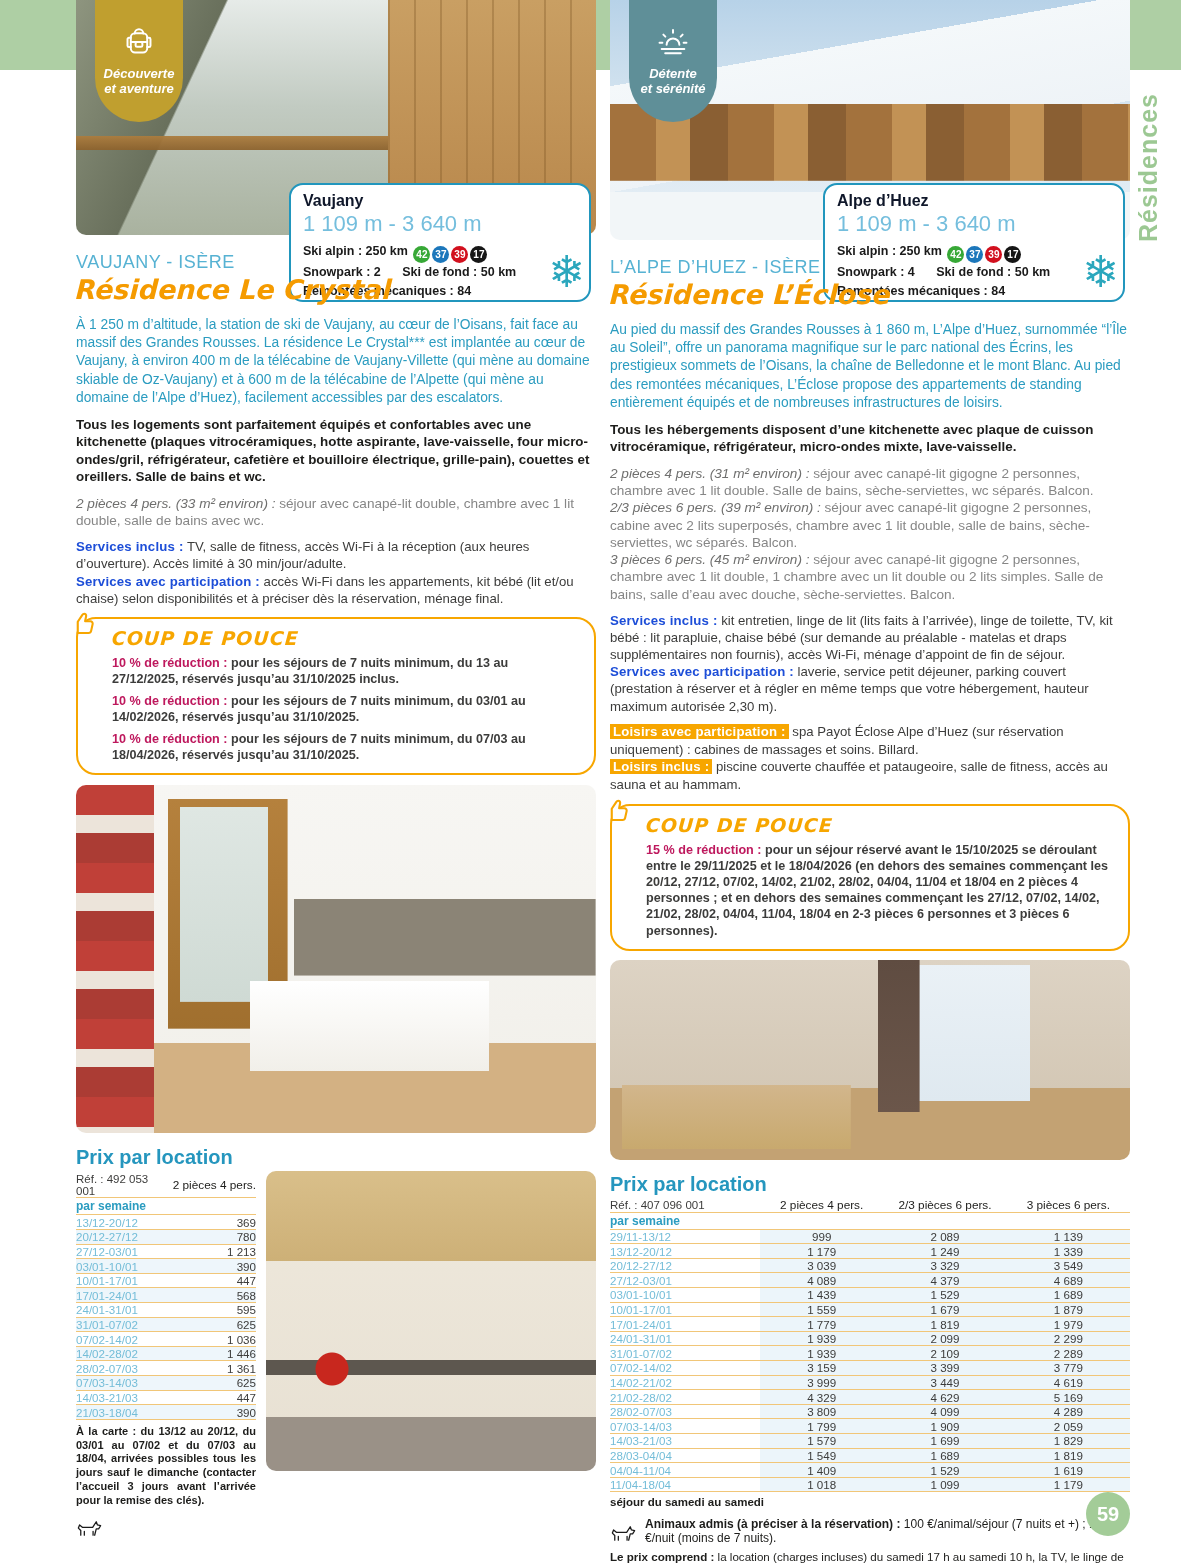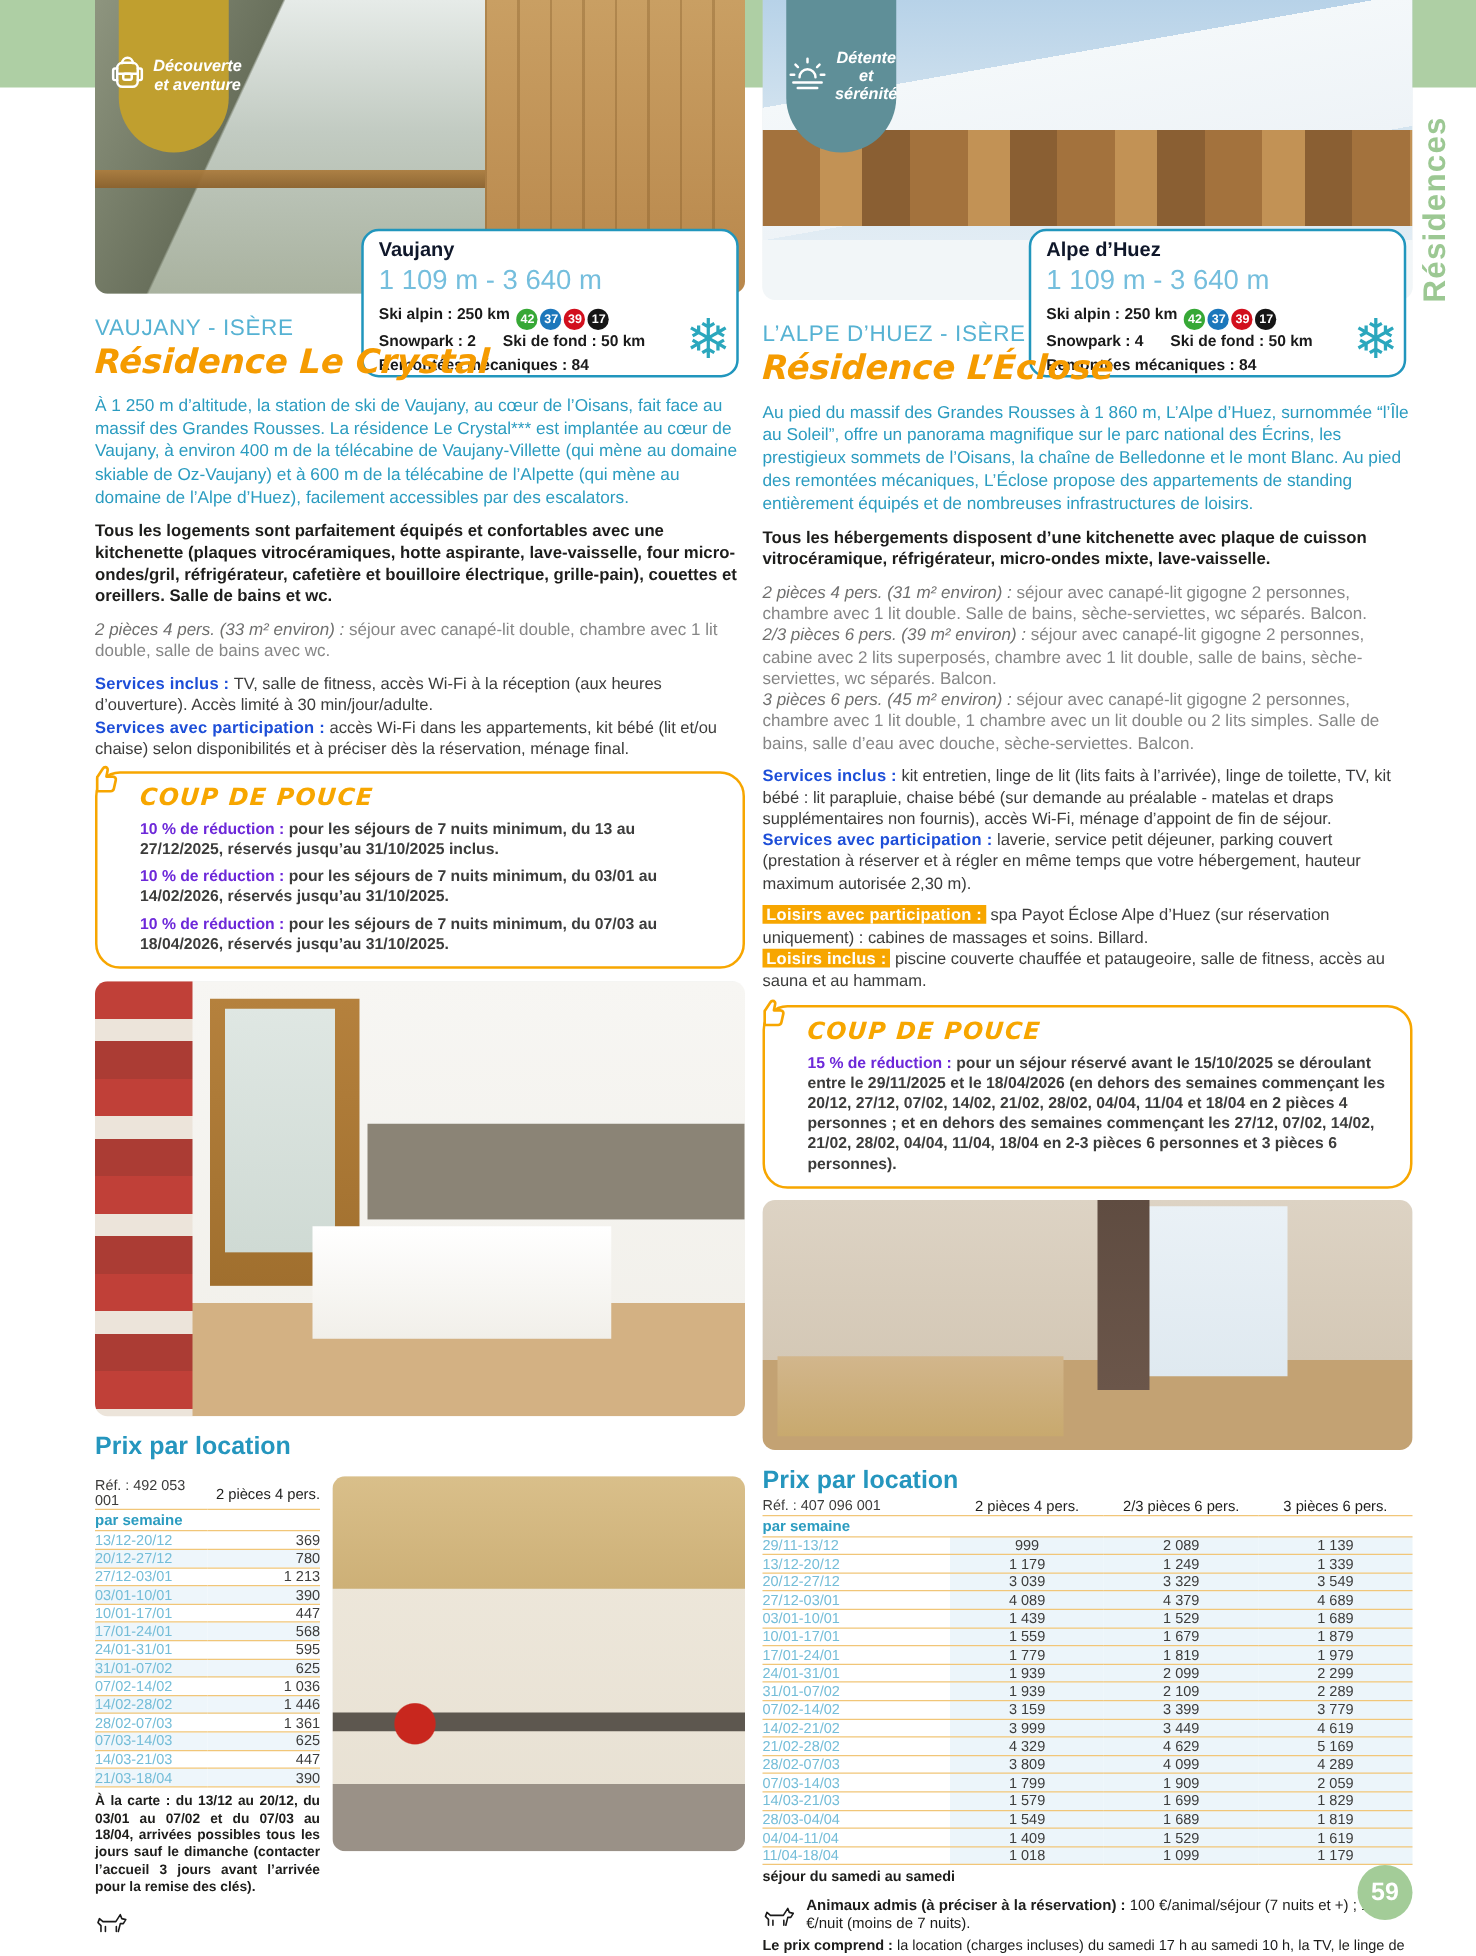--- a/index.html
+++ b/index.html
@@ -10,21 +10,21 @@
       writing-mode:vertical-rl;transform:rotate(180deg);
       font-size:25px;font-weight:700;color:#9cc893;letter-spacing:1px;}
   .col{position:absolute;top:0;width:520px;}
   .col-left{left:76px;}
   .col-right{left:610px;}
 
   
   .photo-top{position:relative;border-radius:0 0 10px 10px;}
   .photo{background-color:#cfd6d2;background-repeat:no-repeat;}
   .badge{position:absolute;top:0;left:19px;width:88px;height:122px;border-radius:0 0 44px 44px;
-      display:flex;flex-direction:row;align-items:center;justify-content:center;gap:4px;
+      display:flex;flex-direction:column;align-items:center;justify-content:center;gap:4px;
       color:#fff;text-align:center;font-style:italic;font-weight:700;font-size:13px;line-height:1.15;}
   .badge-gold{background:#c09f2f;}
   .badge-teal{background:#5f8f98;}
   .resort-card{position:absolute;left:213px;top:183px;width:302px;height:119px;box-sizing:border-box;
       background:#fff;border:2px solid #2196bd;border-radius:14px;padding:7px 12px 6px;}
   .rc-name{font-size:16px;font-weight:700;color:#0f172a;}
   .rc-alt{font-size:22px;color:#74bedd;margin-top:1px;}
   .rc-stats{font-size:12.5px;font-weight:700;color:#1a1a1a;margin-top:5px;line-height:1.5;}
   .pill{display:inline-block;width:17px;height:17px;border-radius:50%;color:#fff;
       font-size:10px;font-weight:700;text-align:center;line-height:17px;vertical-align:-3px;margin-left:2px;}
@@ -45,31 +45,31 @@
   .hl-label{background:#f7a600;color:#fff;font-weight:700;padding:0 3px;letter-spacing:.2px;}
   .loisirs{margin-top:8px;font-size:13.2px;line-height:1.35;color:#3c3c3b;}
 
   
   .coup{position:relative;margin-top:10px;border:2px solid #f7a600;border-radius:20px;
         padding:8px 16px 10px 34px;box-sizing:border-box;}
   .coup-thumb{position:absolute;left:-9px;top:-11px;}
   .coup-title{font-size:19px;font-weight:700;font-style:italic;color:#f7a600;
       font-family:"DejaVu Sans",sans-serif;letter-spacing:1px;transform:skewX(-4deg);transform-origin:left;}
   .coup-item{margin-top:6px;font-size:12.6px;line-height:1.28;font-weight:700;color:#3c3c3b;}
-  .coup-label{color:#6d28d9;}
+  .coup-label{color:#be185d;}
 
   
   .photo-mid{border-radius:10px;}
   .photo-bedroom{height:348px;margin-top:10px;}
   .photo-living{height:200px;margin-top:9px;}
 
   
   .pricing{margin-top:13px;}
   .price-title{font-size:20px;font-weight:700;color:#2596be;}
-  .price-flex{display:flex;margin-top:12px;}
+  .price-flex{display:flex;margin-top:2px;}
   .price-left-col{width:180px;flex:0 0 180px;}
   .photo-kitchen{flex:1;height:300px;margin-left:10px;border-radius:10px;}
   table.price{width:100%;border-collapse:collapse;table-layout:fixed;margin-top:2px;}
   table.price th,table.price td{padding:0;font-weight:400;}
   .ref{font-size:11.5px;text-align:left;color:#3c3c3b;}
   .colh{font-size:11.8px;color:#1d1d1b;text-align:right;padding-right:10px;}
   .t-right .colh{text-align:center;padding-right:0;}
   tr.semaine td{font-size:12px;font-weight:700;color:#2b9cc0;
       border-top:1.5px solid #f1c678;border-bottom:1.5px solid #f1c678;padding:1px 0;}
   table.price tbody td{height:13.6px;font-size:11.6px;border-bottom:1px solid #f1c678;}

